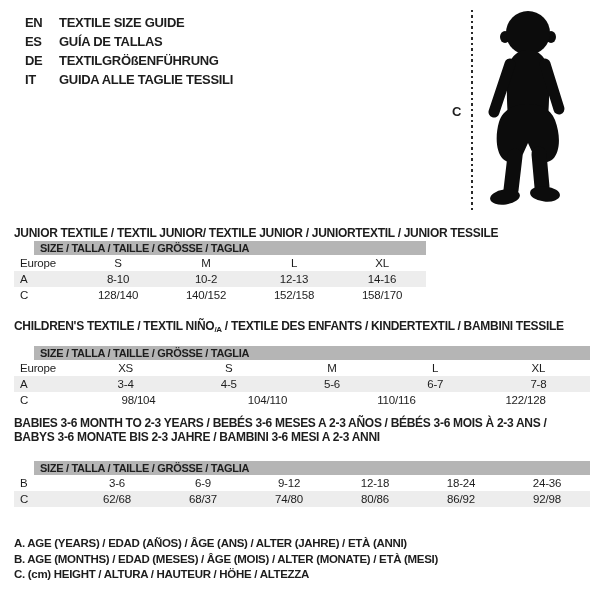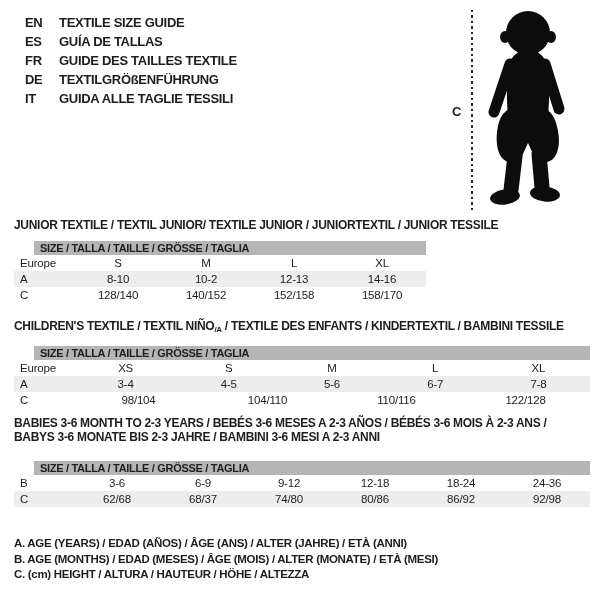--- a/index.html
+++ b/index.html
@@ -24,21 +24,21 @@
   .measure-line{position:absolute; left:471px; top:10px; width:2px; height:203px;
     background:repeating-linear-gradient(to bottom, #2a2a2a 0 2.5px, transparent 2.5px 5.5px);}
   .measure-label{position:absolute; left:452px; top:104px; font-size:13px; font-weight:700;}
   .silhouette{position:absolute; left:482px; top:6px;}
   .sil-fill{fill:var(--sil);}
   .sil-stroke{stroke:var(--sil); fill:none; stroke-linecap:round;}
 
   
   .section-title{position:absolute; left:14px; font-size:12px; font-weight:700;
     letter-spacing:-0.3px; white-space:nowrap;}
-  #title-junior{top:218px;}
+  #title-junior{top:226px;}
   #title-children{top:319px;}
   #title-babies{top:416px; line-height:14px;}
   .tsub{font-size:8px; position:relative; top:2px;}
 
   
   .size-table{position:absolute; left:14px;}
   #table-junior{top:241px; width:412px;}
   #table-children{top:346px; width:576px;}
   #table-babies{top:461px; width:576px;}
   .size-bar{height:14px; line-height:14px; background:var(--bar);
@@ -59,24 +59,20 @@
 <div class="canvas">
 
   <div class="lang-block">
     <div class="lang-row">
       <span class="lang-code">EN</span>
       <span class="lang-label">TEXTILE SIZE GUIDE</span>
     </div>
     <div class="lang-row">
       <span class="lang-code">ES</span>
       <span class="lang-label">GUÍA DE TALLAS</span>
-    </div>
-    <div class="lang-row">
-      <span class="lang-code">FR</span>
-      <span class="lang-label">GUIDE DES TAILLES TEXTILE</span>
     </div>
     <div class="lang-row">
       <span class="lang-code">DE</span>
       <span class="lang-label">TEXTILGRÖßENFÜHRUNG</span>
     </div>
     <div class="lang-row">
       <span class="lang-code">IT</span>
       <span class="lang-label">GUIDA ALLE TAGLIE TESSILI</span>
     </div>
   </div>

